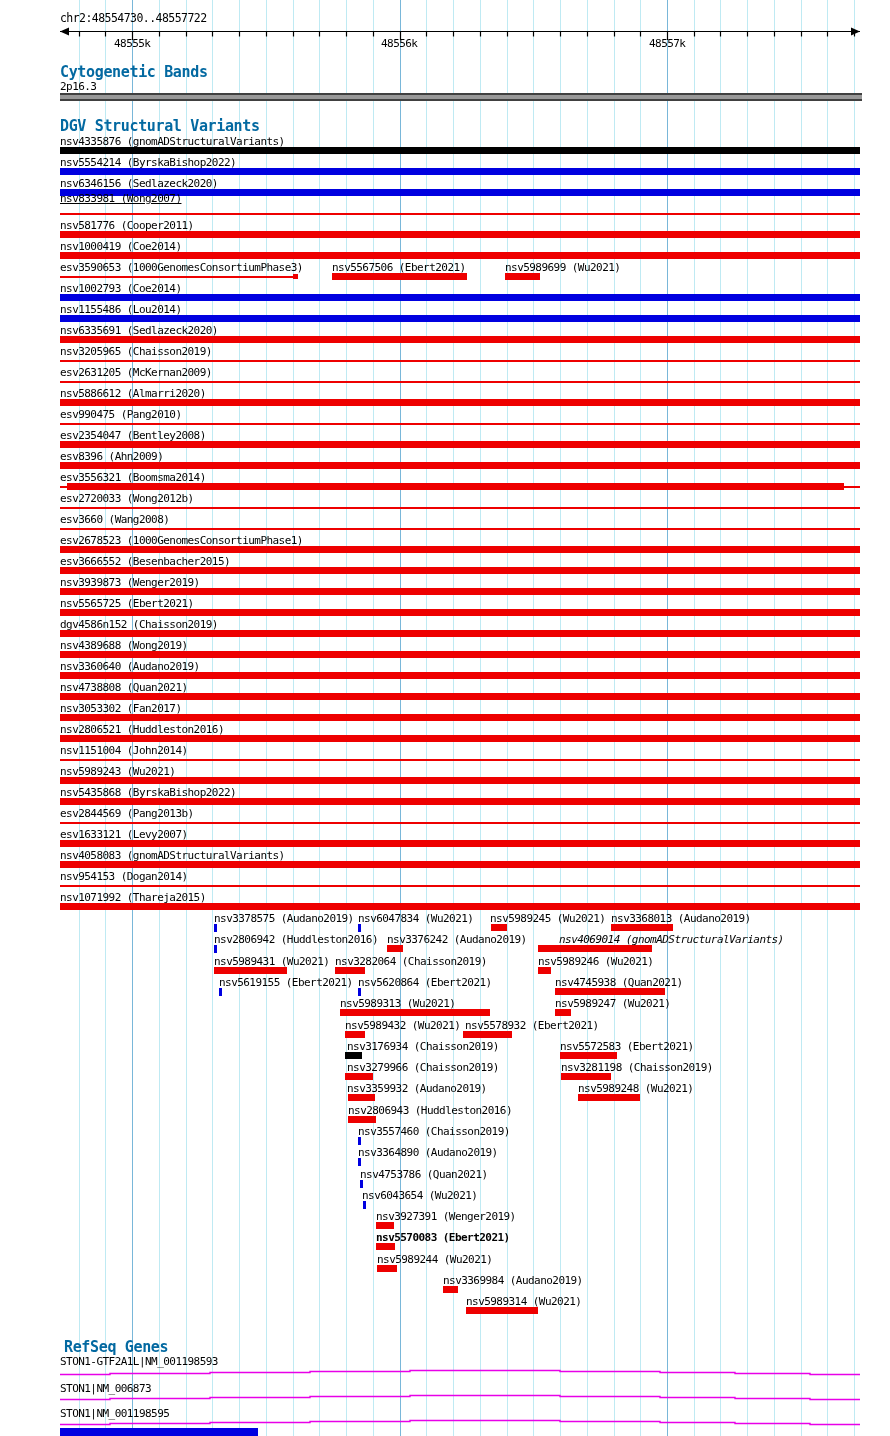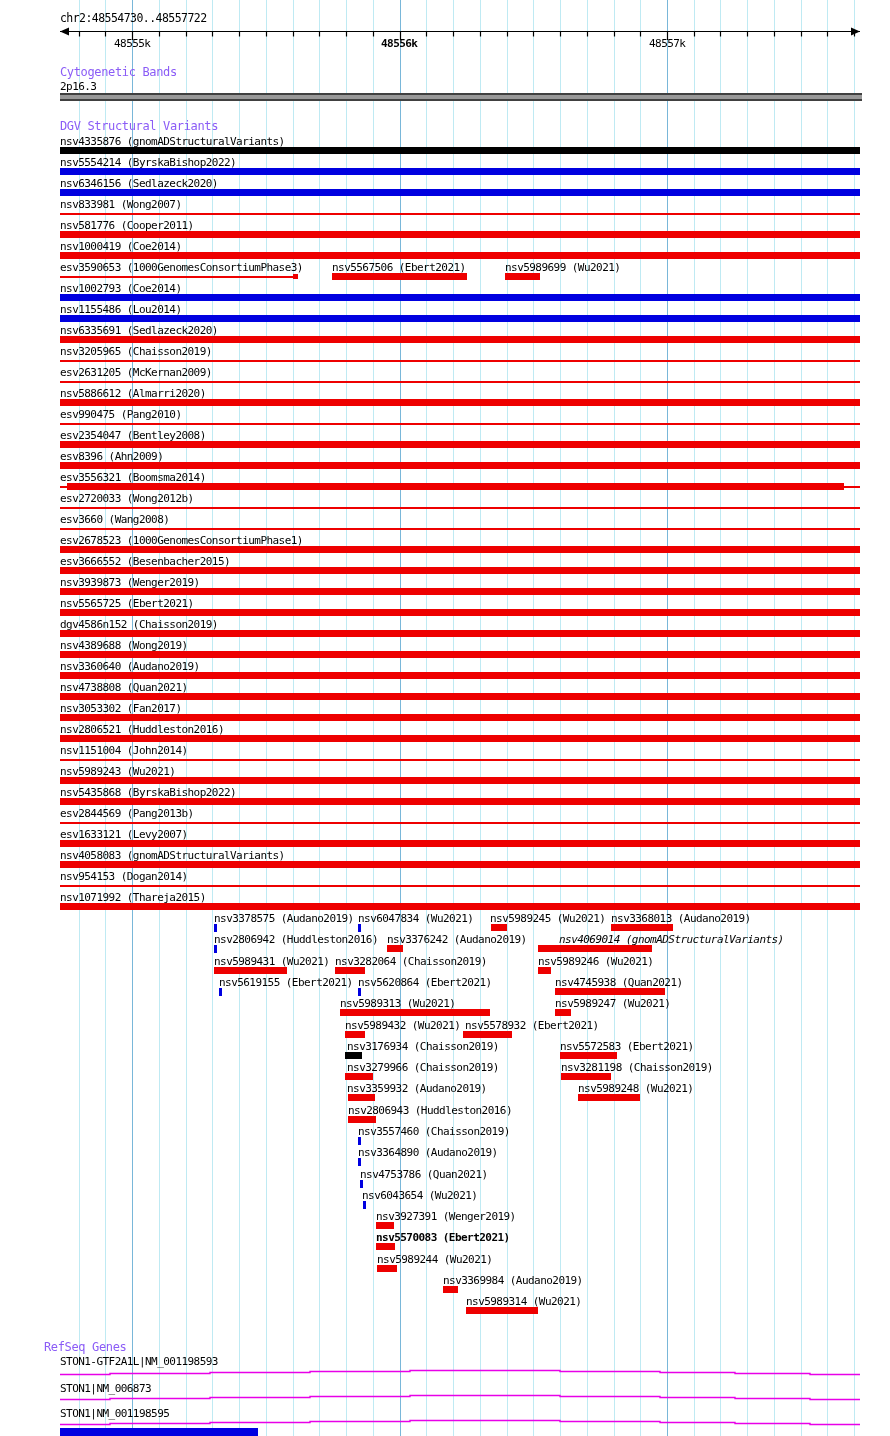--- a/index.html
+++ b/index.html
@@ -1,21 +1,21 @@
 <!DOCTYPE html>
 <html><head>
 <meta charset="utf-8">
 <style>
   html,body{margin:0;padding:0;background:#fff;}
   .page{position:relative;width:890px;height:1436px;background:#ffffff;overflow:hidden;
         font-family:"DejaVu Sans Mono",monospace;color:#000;}
   .gridline{position:absolute;top:0;width:1px;height:1436px;background:#bfeaf3;}
   .gridline.major{background:#79b7d9;}
   .lbl{position:absolute;font-size:11px;line-height:11px;letter-spacing:-0.55px;white-space:nowrap;color:#000;}
-  .boldlbl{position:absolute;font-size:12px;line-height:13px;font-weight:normal;letter-spacing:-0.35px;white-space:nowrap;color:#8b5cf6;}
+  .boldlbl{position:absolute;font-size:15px;line-height:13px;font-weight:bold;letter-spacing:-0.35px;white-space:nowrap;color:#0369a1;}
   .bar{position:absolute;}
   .cytoband-bar{position:absolute;left:60px;top:93px;width:802px;height:8px;background:#989898;
                 border-top:2px solid #404040;border-bottom:2px solid #404040;box-sizing:border-box;}
   .overlay-svg{position:absolute;left:0;top:0;}
   .partial-bar{position:absolute;}
 </style>
 </head>
 <body>
 
 <div class="page">
@@ -85,37 +85,37 @@
       <line x1="694.5" y1="31.5" x2="694.5" y2="36.5" stroke="#000" stroke-width="1.2"></line>
       <line x1="720.5" y1="31.5" x2="720.5" y2="36.5" stroke="#000" stroke-width="1.2"></line>
       <line x1="747.5" y1="31.5" x2="747.5" y2="36.5" stroke="#000" stroke-width="1.2"></line>
       <line x1="774.5" y1="31.5" x2="774.5" y2="36.5" stroke="#000" stroke-width="1.2"></line>
       <line x1="801.5" y1="31.5" x2="801.5" y2="36.5" stroke="#000" stroke-width="1.2"></line>
       <line x1="827.5" y1="31.5" x2="827.5" y2="36.5" stroke="#000" stroke-width="1.2"></line>
       <line x1="854.5" y1="31.5" x2="854.5" y2="36.5" stroke="#000" stroke-width="1.2"></line>
     </svg>
 
   <div class="lbl" style="left:114px;top:38px;">48555k</div>
-  <div class="lbl" style="left:381px;top:38px;font-weight:bold;">48556k</div>
+  <div class="lbl" style="left:381px;top:38px;">48556k</div>
   <div class="lbl" style="left:649px;top:38px;">48557k</div>
 
   <div class="boldlbl" style="left:60px;top:66px;">Cytogenetic Bands</div>
   <div class="lbl" style="left:60px;top:81px;">2p16.3</div>
   <div class="cytoband-bar"></div>
 
   <div class="boldlbl" style="left:60px;top:120px;">DGV Structural Variants</div>
 
   <div id="dgv-rows">
       <div class="lbl" style="left: 60px; top: 136px;">nsv4335876 (gnomADStructuralVariants)</div>
       <div class="bar" style="left: 60px; top: 147px; width: 800px; height: 7px; background: rgb(0, 0, 0);"></div>
       <div class="lbl" style="left: 60px; top: 157px;">nsv5554214 (ByrskaBishop2022)</div>
       <div class="bar" style="left: 60px; top: 168px; width: 800px; height: 7px; background: rgb(0, 0, 224);"></div>
       <div class="lbl" style="left: 60px; top: 178px;">nsv6346156 (Sedlazeck2020)</div>
       <div class="bar" style="left: 60px; top: 189px; width: 800px; height: 7px; background: rgb(0, 0, 224);"></div>
-      <div class="lbl" style="left: 60px; top: 199px;">nsv833981 (Wong2007)</div>
+      <div class="lbl" style="left: 60px; top: 193px; text-decoration: underline;">nsv833981 (Wong2007)</div>
       <div class="bar" style="left: 60px; top: 213px; width: 800px; height: 2px; background: rgb(238, 0, 0);"></div>
       <div class="lbl" style="left: 60px; top: 220px;">nsv581776 (Cooper2011)</div>
       <div class="bar" style="left: 60px; top: 231px; width: 800px; height: 7px; background: rgb(238, 0, 0);"></div>
       <div class="lbl" style="left: 60px; top: 241px;">nsv1000419 (Coe2014)</div>
       <div class="bar" style="left: 60px; top: 252px; width: 800px; height: 7px; background: rgb(238, 0, 0);"></div>
       <div class="lbl" style="left: 60px; top: 262px;">esv3590653 (1000GenomesConsortiumPhase3)</div>
       <div class="bar" style="left: 60px; top: 276px; width: 233px; height: 2px; background: rgb(238, 0, 0);"></div>
       <div class="bar" style="left: 293px; top: 274px; width: 5px; height: 5px; background: rgb(238, 0, 0);"></div>
       <div class="lbl" style="left: 332px; top: 262px;">nsv5567506 (Ebert2021)</div>
       <div class="bar" style="left: 332px; top: 273px; width: 135px; height: 7px; background: rgb(238, 0, 0);"></div>
@@ -244,21 +244,21 @@
       <div class="lbl" style="left: 376px; top: 1232px; font-weight: bold;">nsv5570083 (Ebert2021)</div>
       <div class="bar" style="left: 376px; top: 1243px; width: 19px; height: 7px; background: rgb(238, 0, 0);"></div>
       <div class="lbl" style="left: 377px; top: 1254px;">nsv5989244 (Wu2021)</div>
       <div class="bar" style="left: 377px; top: 1265px; width: 20px; height: 7px; background: rgb(238, 0, 0);"></div>
       <div class="lbl" style="left: 443px; top: 1275px;">nsv3369984 (Audano2019)</div>
       <div class="bar" style="left: 443px; top: 1286px; width: 15px; height: 7px; background: rgb(238, 0, 0);"></div>
       <div class="lbl" style="left: 466px; top: 1296px;">nsv5989314 (Wu2021)</div>
       <div class="bar" style="left: 466px; top: 1307px; width: 72px; height: 7px; background: rgb(238, 0, 0);"></div>
     </div>
 
-  <div class="boldlbl" style="left:44px;top:1341px;">RefSeq Genes</div>
+  <div class="boldlbl" style="left:64px;top:1341px;">RefSeq Genes</div>
 
   <div class="lbl" style="left:60px;top:1356px;">STON1-GTF2A1L|NM_001198593</div>
   <div class="lbl" style="left:60px;top:1383px;">STON1|NM_006873</div>
   <div class="lbl" style="left:60px;top:1408px;">STON1|NM_001198595</div>
 
   <svg class="overlay-svg" id="genes-svg" width="890" height="1436" viewBox="0 0 890 1436" style="pointer-events:none;">
       <path d="M60,1374.5 H110 V1373.5 H210 V1372.5 H310 V1371.5 H410 V1370.5 H560 V1371.5 H660 V1372.5 H735 V1373.5 H810 V1374.5 H860" fill="none" stroke="#e800e8" stroke-width="1.4"></path>
       <path d="M60,1399.5 H110 V1398.5 H210 V1397.5 H310 V1396.5 H410 V1395.5 H560 V1396.5 H660 V1397.5 H735 V1398.5 H810 V1399.5 H860" fill="none" stroke="#e800e8" stroke-width="1.4"></path>
       <path d="M60,1424.5 H110 V1423.5 H210 V1422.5 H310 V1421.5 H410 V1420.5 H560 V1421.5 H660 V1422.5 H735 V1423.5 H810 V1424.5 H860" fill="none" stroke="#e800e8" stroke-width="1.4"></path>
     </svg>

